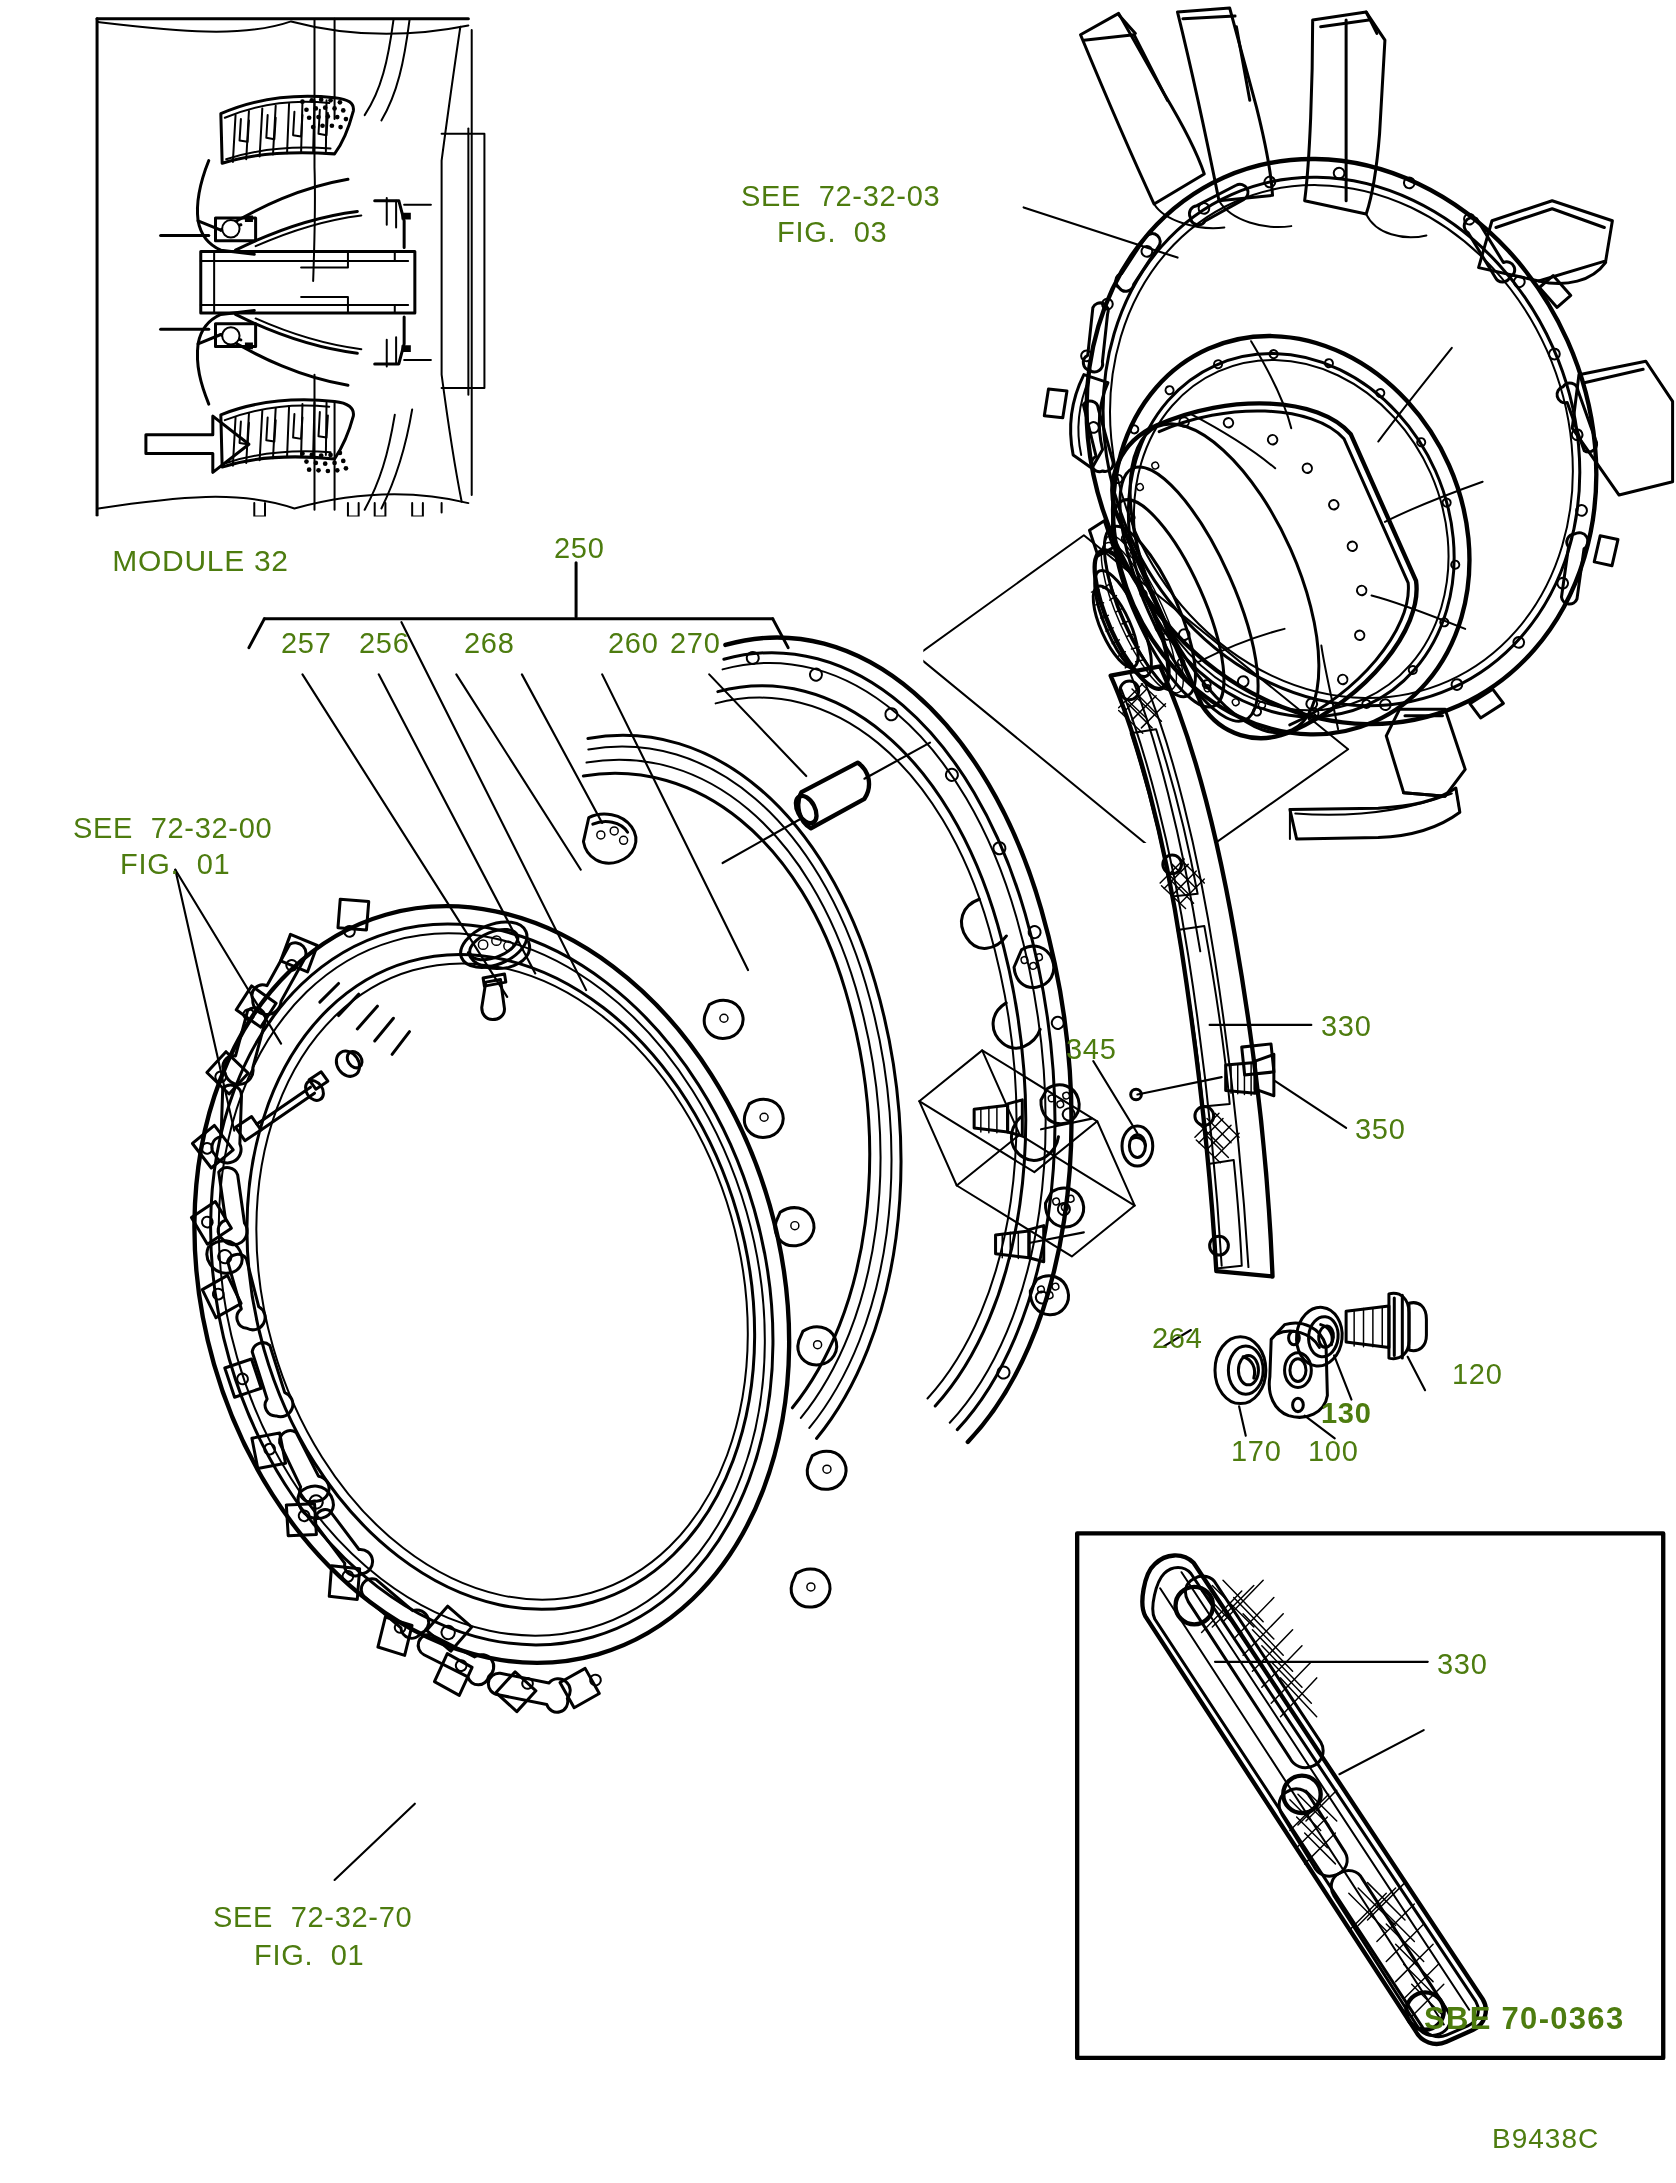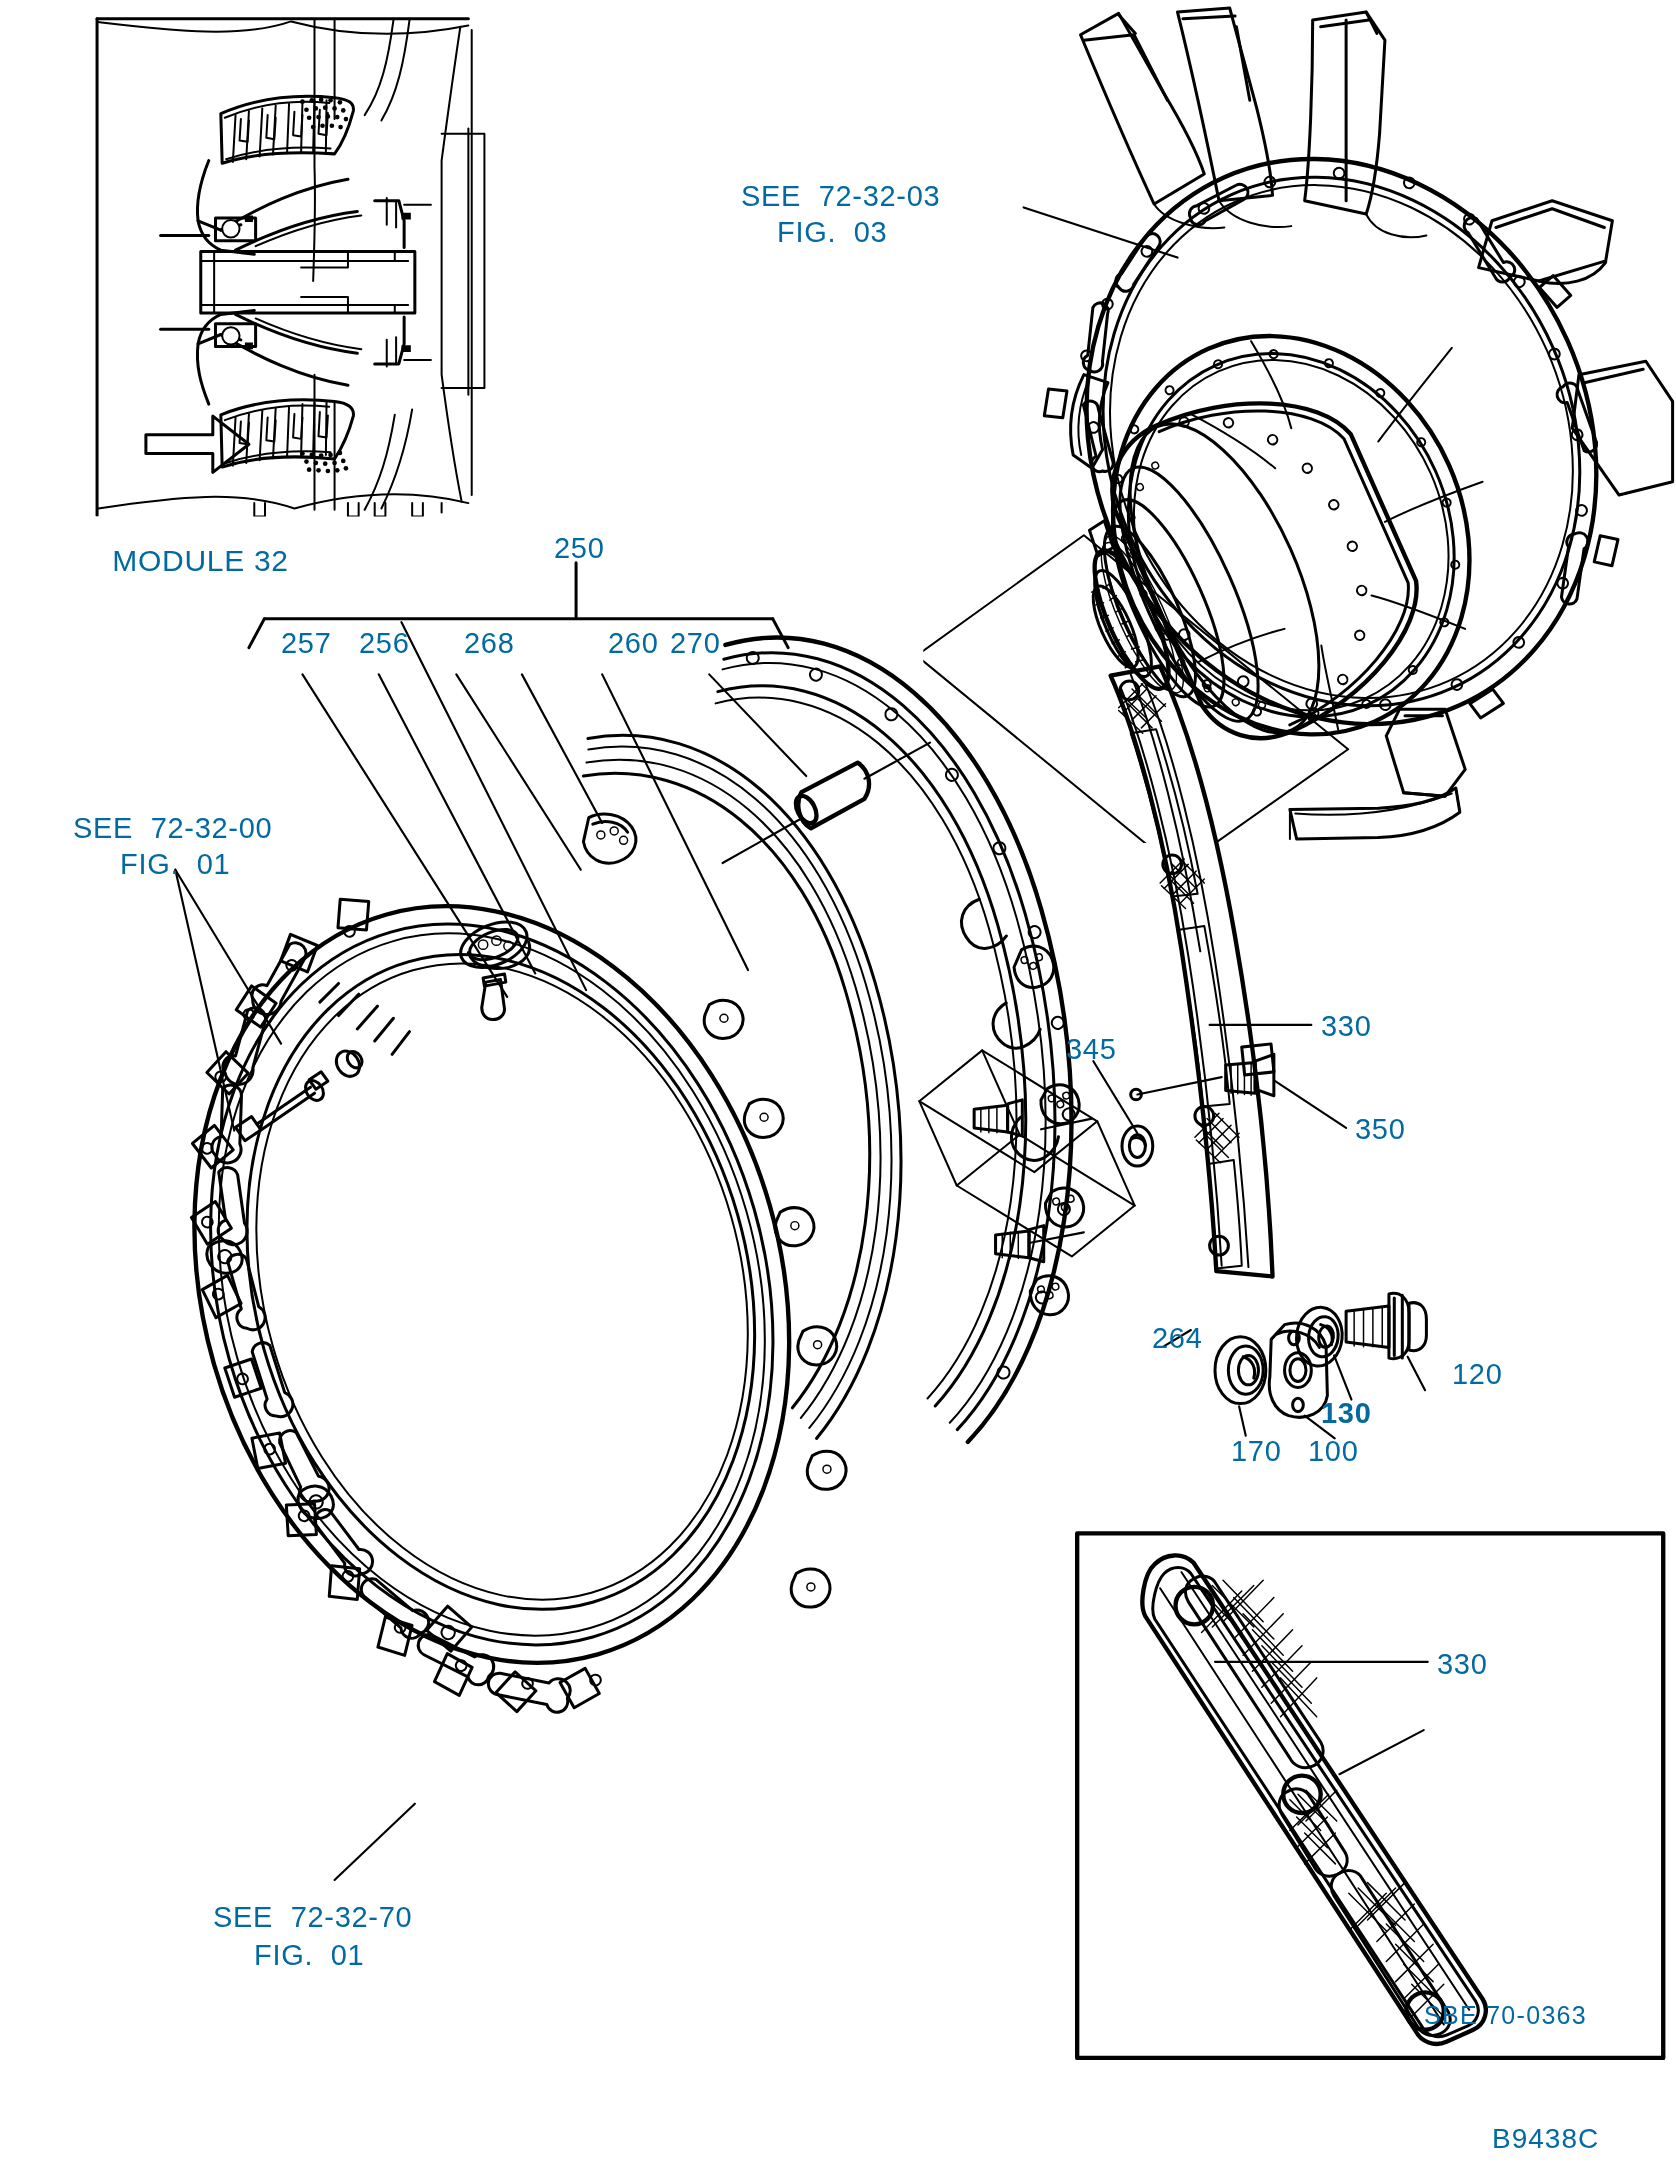--- a/index.html
+++ b/index.html
@@ -6,29 +6,29 @@
   body{
     font-family:"Liberation Sans", sans-serif;
     width:1676px;height:2183px;position:relative;overflow:hidden;
     -webkit-font-smoothing:none;
   }
   #sheet{position:absolute;inset:0;background:#fff;}
   svg{position:absolute;top:0;left:0;width:1676px;height:2183px;}
   .lbl{
     position:absolute;
     font-family:"Liberation Sans", sans-serif;
-    color:#0369a1;
+    color:#4d7c0f;
     white-space:pre;
     letter-spacing:0.7px;
     line-height:1.18;
   }
   .lbl-lg{font-size:30px;}
   .lbl-num{font-size:29px;}
   .lbl-ref{font-size:29px;}
-  .lbl-sbe{font-size:25px;letter-spacing:1.3px;}
+  .lbl-sbe{font-size:31px;letter-spacing:1.3px;font-weight:bold;}
   .lbl-fig{font-size:28px;letter-spacing:1px;}
 </style>
 </head>
 <body>
 
 <div id="sheet">
 
   <svg viewBox="0 0 2505 3263" xmlns="http://www.w3.org/2000/svg">
     <defs>
       <style>

